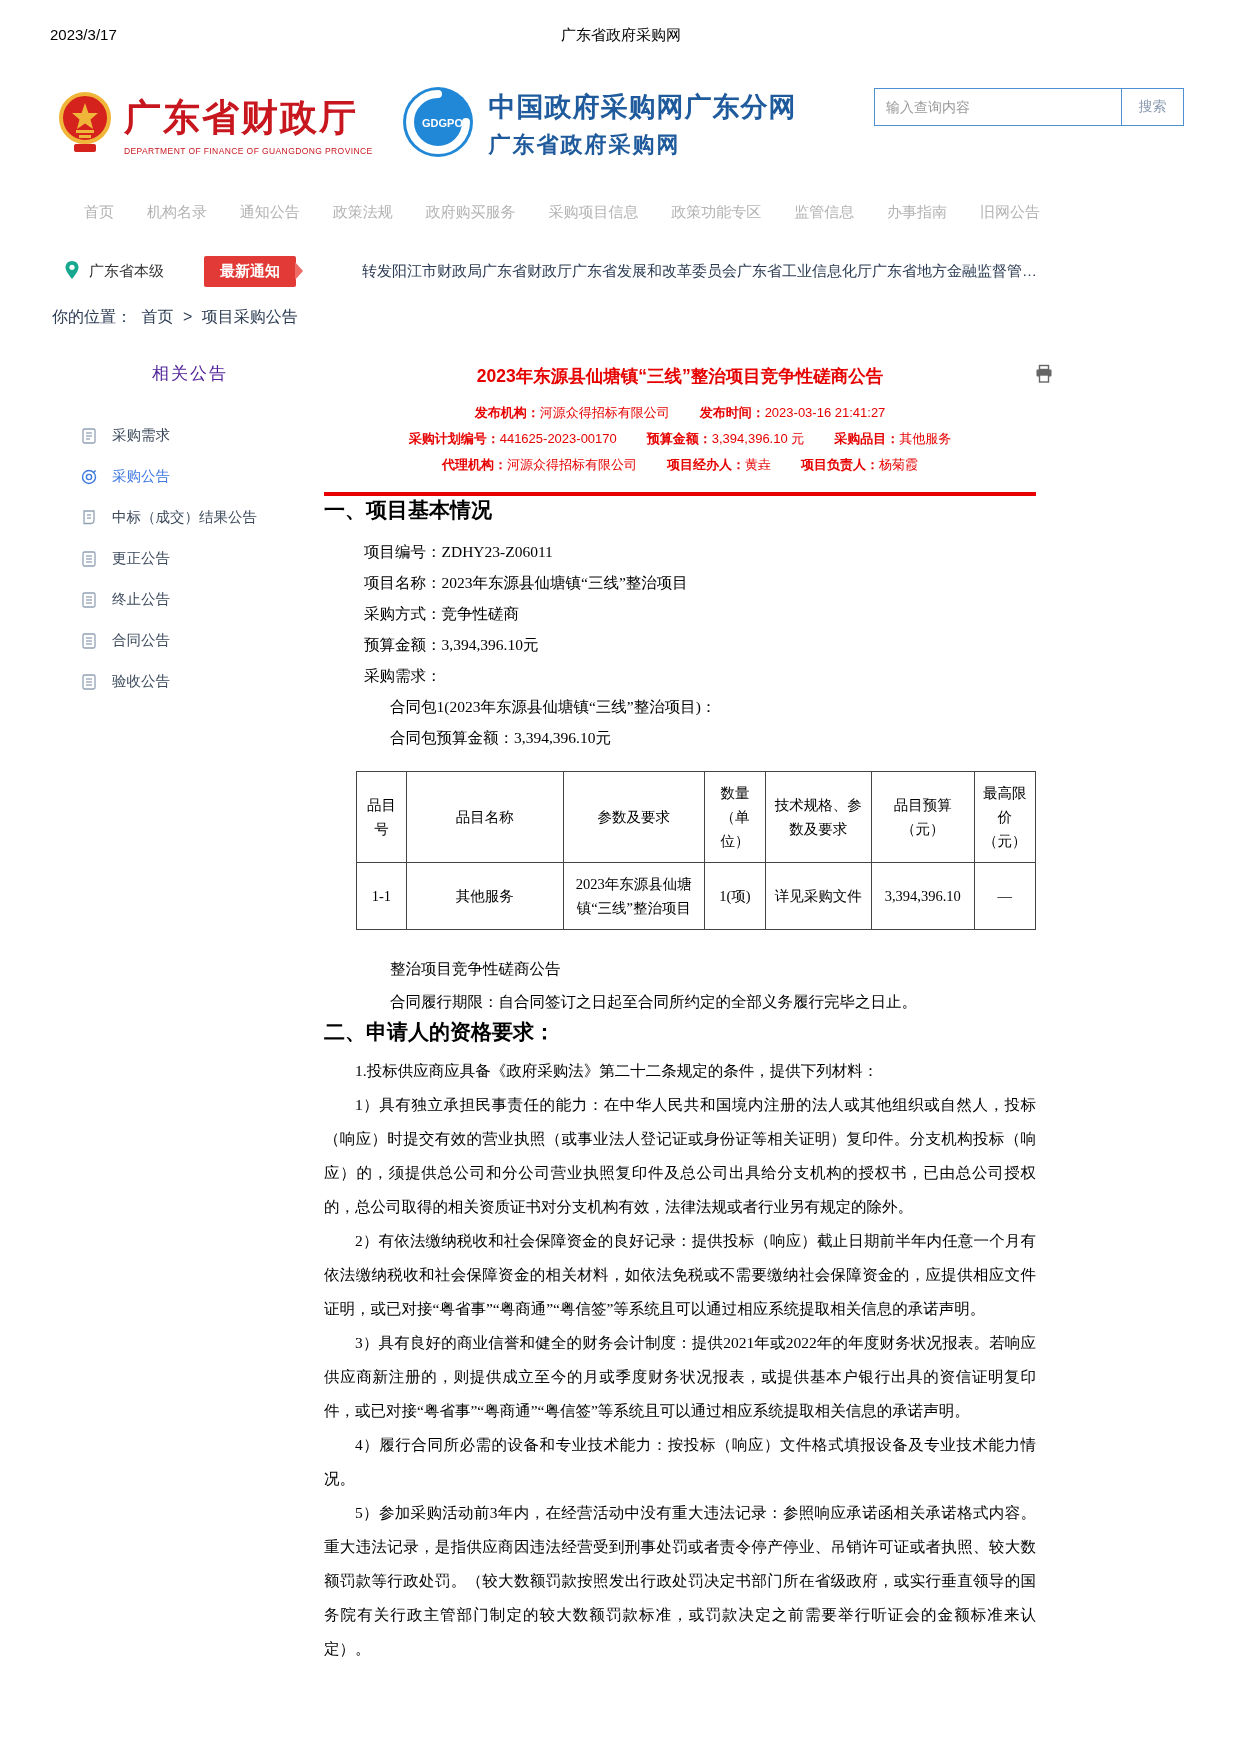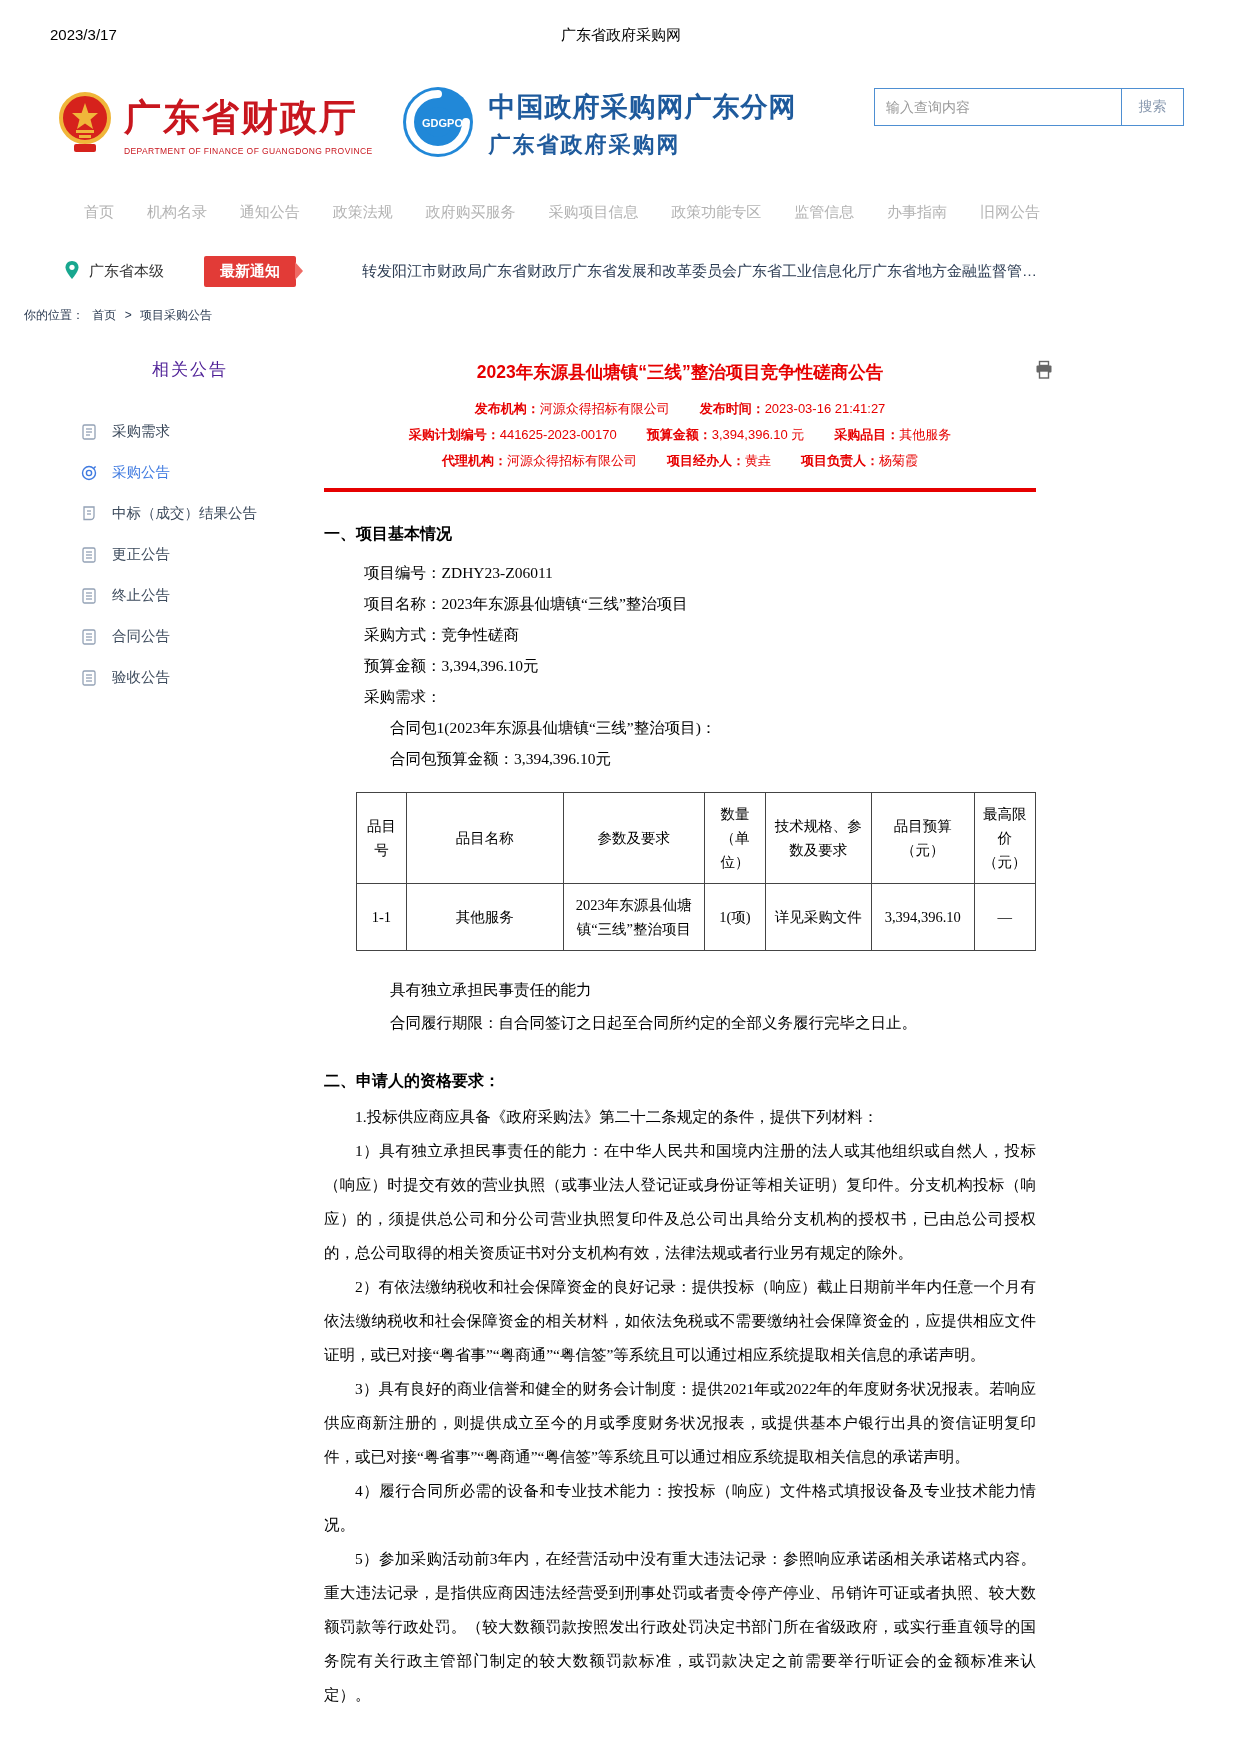--- a/index.html
+++ b/index.html
@@ -31,21 +31,21 @@
   .nav { display:flex; justify-content:space-between; padding:40px 202px 0 84px; font-size:15px; color:#b3b3b3; }
   .nav-item { cursor:pointer; white-space:nowrap; }
   
   .notice { display:flex; align-items:center; padding:34px 0 0 64px; font-size:15px; }
   .region { color:#333; margin-left:9px; }
   .badge { margin-left:40px; background:#e23b37; color:#fff; font-weight:bold; font-size:15px; padding:6px 16px; border-radius:2px; position:relative; }
   .badge::after { content:''; position:absolute; right:-7px; top:6px; width:0; height:0;
     border-top:9px solid transparent; border-bottom:9px solid transparent; border-left:8px solid #ef6b65; }
   .notice-text { margin-left:66px; color:#2b3b52; }
   
-  .breadcrumb { padding:20px 0 0 24px; font-size:12px; color:#2b3b52; }
+  .breadcrumb { padding:20px 0 0 24px; font-size:16px; color:#2b3b52;margin-left:28px; }
   .breadcrumb span { margin-right:5px; }
   .crumb-link { cursor:pointer; }
   
   .content { display:flex; padding:8px 0 0 56px; }
   .sidebar { width:268px; padding-top:26px; flex:0 0 auto; }
   .sidebar-title { color:#4c1d95; font-size:17px; text-align:center; letter-spacing:2px; }
   .side-list { margin-top:30px;text-align:center; }
   .side-item { display:flex; align-items:center; margin-left:24px; padding:11px 0; color:#3c4a5c; font-size:14.5px; cursor:pointer; }
   .side-item .icon { width:18px; height:18px; margin-right:14px; color:#93a1b5; flex:0 0 auto; }
   .side-item.active { color:#3f7ae0; }
@@ -55,21 +55,21 @@
   .article-title { color:#e60000; font-weight:bold; font-size:17.5px; text-align:center; margin-top:28px;
     font-family:"Liberation Sans", sans-serif; }
   .print-btn { position:absolute; right:-18px; top:28px; background:none; border:0; cursor:pointer; padding:0; }
   .meta { margin-top:16px; color:#e60000; font-size:13px; font-family:"Liberation Sans",sans-serif; }
   .meta-row { display:flex; justify-content:center; gap:30px; margin-top:8px; }
   .meta-label { font-weight:bold; }
   .divider { height:4px; background:#e60000; margin-top:18px; }
   .overview { border:1px solid #7a7a7a; box-shadow:1px 2px 0 rgba(110,110,110,.4); margin-top:28px; padding:22px 14px 24px; }
   .overview-heading { font-size:15px; }
   .overview-body { margin-top:18px; text-indent:2em; line-height:34px; font-size:15.5px; text-align:justify; word-break:break-all; }
-  .sec-heading { font-size:16px; font-weight:bold; margin-top:32px; }
+  .sec-heading { font-size:21px; font-weight:bold; }
   .fields { margin-top:12px; }
   .field { margin-left:40px; line-height:31px; font-size:15.5px; }
   .pkg { margin-left:66px; line-height:31px; font-size:15.5px; }
   table { border-collapse:collapse; margin:18px 0 0 32px; font-size:14.5px; text-align:center; font-family:"Liberation Serif", serif; }
   th, td { border:1px solid #444; font-weight:normal; padding:9px 5px; line-height:24px; }
   .notes { margin-top:22px; }
   .note { margin-left:66px; line-height:33px; font-size:15.5px; }
   .para { text-indent:2em; line-height:34px; font-size:15.5px; text-align:justify; }
   .paras { margin-top:8px; }
 </style>
@@ -299,21 +299,21 @@
           <td>2023年东源县仙塘镇“三线”整治项目</td>
           <td>1(项)</td>
           <td>详见采购文件</td>
           <td>3,394,396.10</td>
           <td>—</td>
         </tr>
       </tbody>
     </table>
 
     <div class="notes">
-      <div class="note">具有独立承担民事责任的能力</div>
+      <div class="note">整治项目竞争性磋商公告</div>
       <div class="note">合同履行期限：自合同签订之日起至合同所约定的全部义务履行完毕之日止。</div>
     </div>
 
     <div class="sec-heading">二、申请人的资格要求：</div>
 
     <div class="paras">
       <div class="para">1.投标供应商应具备《政府采购法》第二十二条规定的条件，提供下列材料：</div>
       <div class="para">1）具有独立承担民事责任的能力：在中华人民共和国境内注册的法人或其他组织或自然人，投标（响应）时提交有效的营业执照（或事业法人登记证或身份证等相关证明）复印件。分支机构投标（响应）的，须提供总公司和分公司营业执照复印件及总公司出具给分支机构的授权书，已由总公司授权的，总公司取得的相关资质证书对分支机构有效，法律法规或者行业另有规定的除外。</div>
       <div class="para">2）有依法缴纳税收和社会保障资金的良好记录：提供投标（响应）截止日期前半年内任意一个月有依法缴纳税收和社会保障资金的相关材料，如依法免税或不需要缴纳社会保障资金的，应提供相应文件证明，或已对接“粤省事”“粤商通”“粤信签”等系统且可以通过相应系统提取相关信息的承诺声明。</div>
       <div class="para">3）具有良好的商业信誉和健全的财务会计制度：提供2021年或2022年的年度财务状况报表。若响应供应商新注册的，则提供成立至今的月或季度财务状况报表，或提供基本户银行出具的资信证明复印件，或已对接“粤省事”“粤商通”“粤信签”等系统且可以通过相应系统提取相关信息的承诺声明。</div>

